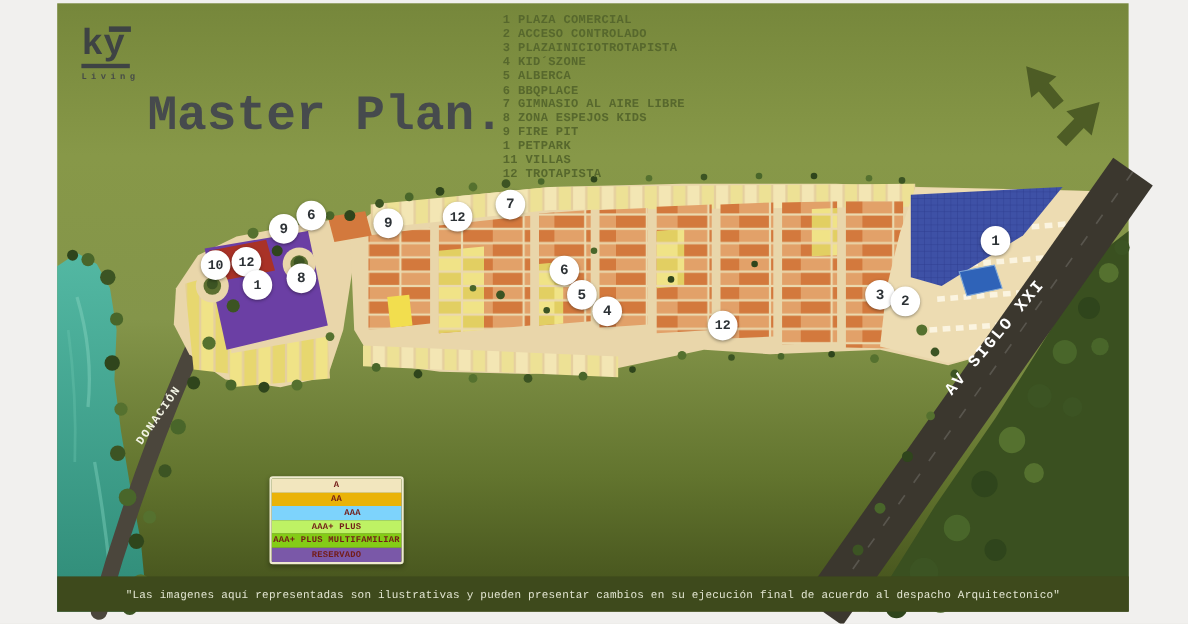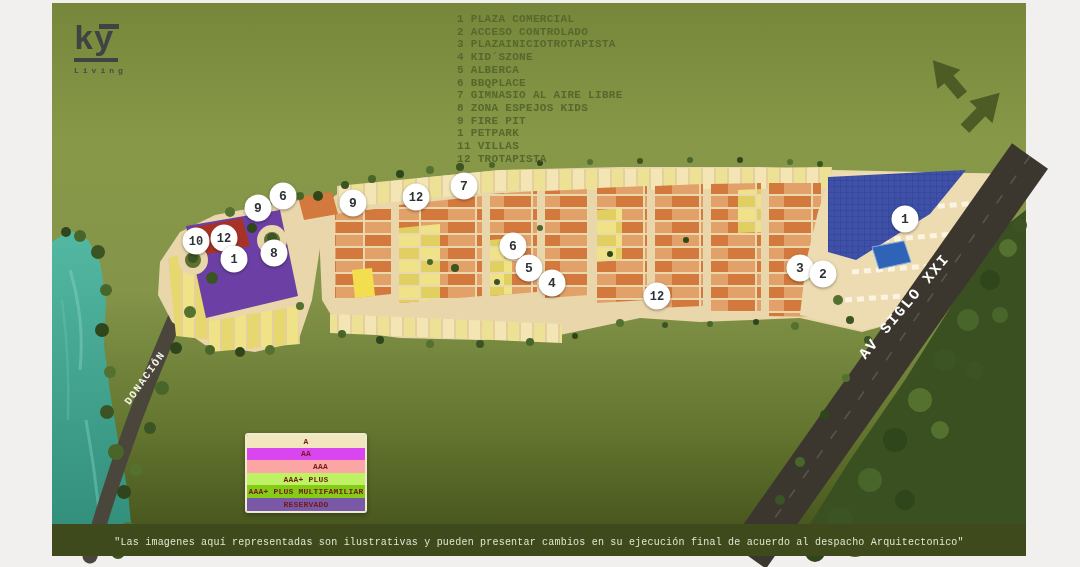--- a/index.html
+++ b/index.html
@@ -247,20 +247,21 @@
   </svg>
 
   <div class="logo">
     <div class="logo-ky">
       <span>ky</span>
       <span class="macron"></span>
     </div>
     <div class="logo-sub">Living</div>
   </div>
 
+  <div class="title">Master Plan.</div>
 
   <ol class="amenities" id="amenities">
       <li class="amenity">1 PLAZA COMERCIAL</li>
       <li class="amenity">2 ACCESO CONTROLADO</li>
       <li class="amenity">3 PLAZAINICIOTROTAPISTA</li>
       <li class="amenity">4 KID´SZONE</li>
       <li class="amenity">5 ALBERCA</li>
       <li class="amenity">6 BBQPLACE</li>
       <li class="amenity">7 GIMNASIO AL AIRE LIBRE</li>
       <li class="amenity">8 ZONA ESPEJOS KIDS</li>
@@ -287,21 +288,21 @@
       <div class="marker" style="left: 800px; top: 268px;">3</div>
       <div class="marker" style="left: 823px; top: 274px;">2</div>
       <div class="marker" style="left: 905px; top: 219px;">1</div>
     </div>
 
   <div class="av-label">AV SIGLO XXI</div>
   <div class="don-label">DONACIÓN</div>
 
   <div class="lot-legend" id="lot-rows">
       <div class="lot-row" style="background: rgb(242, 230, 190);">A</div>
-      <div class="lot-row" style="background: #d946ef; text-align: right;">AA</div>
-      <div class="lot-row" style="background: #fca5a5; padding-left: 29px;">AAA</div>
+      <div class="lot-row" style="background: #eab308; text-align: right;">AA</div>
+      <div class="lot-row" style="background: #7dd3fc; padding-left: 29px;">AAA</div>
       <div class="lot-row" style="background: #bef264;">AAA+ PLUS</div>
       <div class="lot-row" style="background: #84cc16;">AAA+ PLUS MULTIFAMILIAR</div>
       <div class="lot-row" style="background: rgb(122, 88, 168);">RESERVADO</div>
     </div>
 
   <div class="disclaimer">"Las imagenes aquí representadas son ilustrativas y pueden presentar cambios en su ejecución final de acuerdo al despacho Arquitectonico"</div>
 </div>
 
 </body></html>

